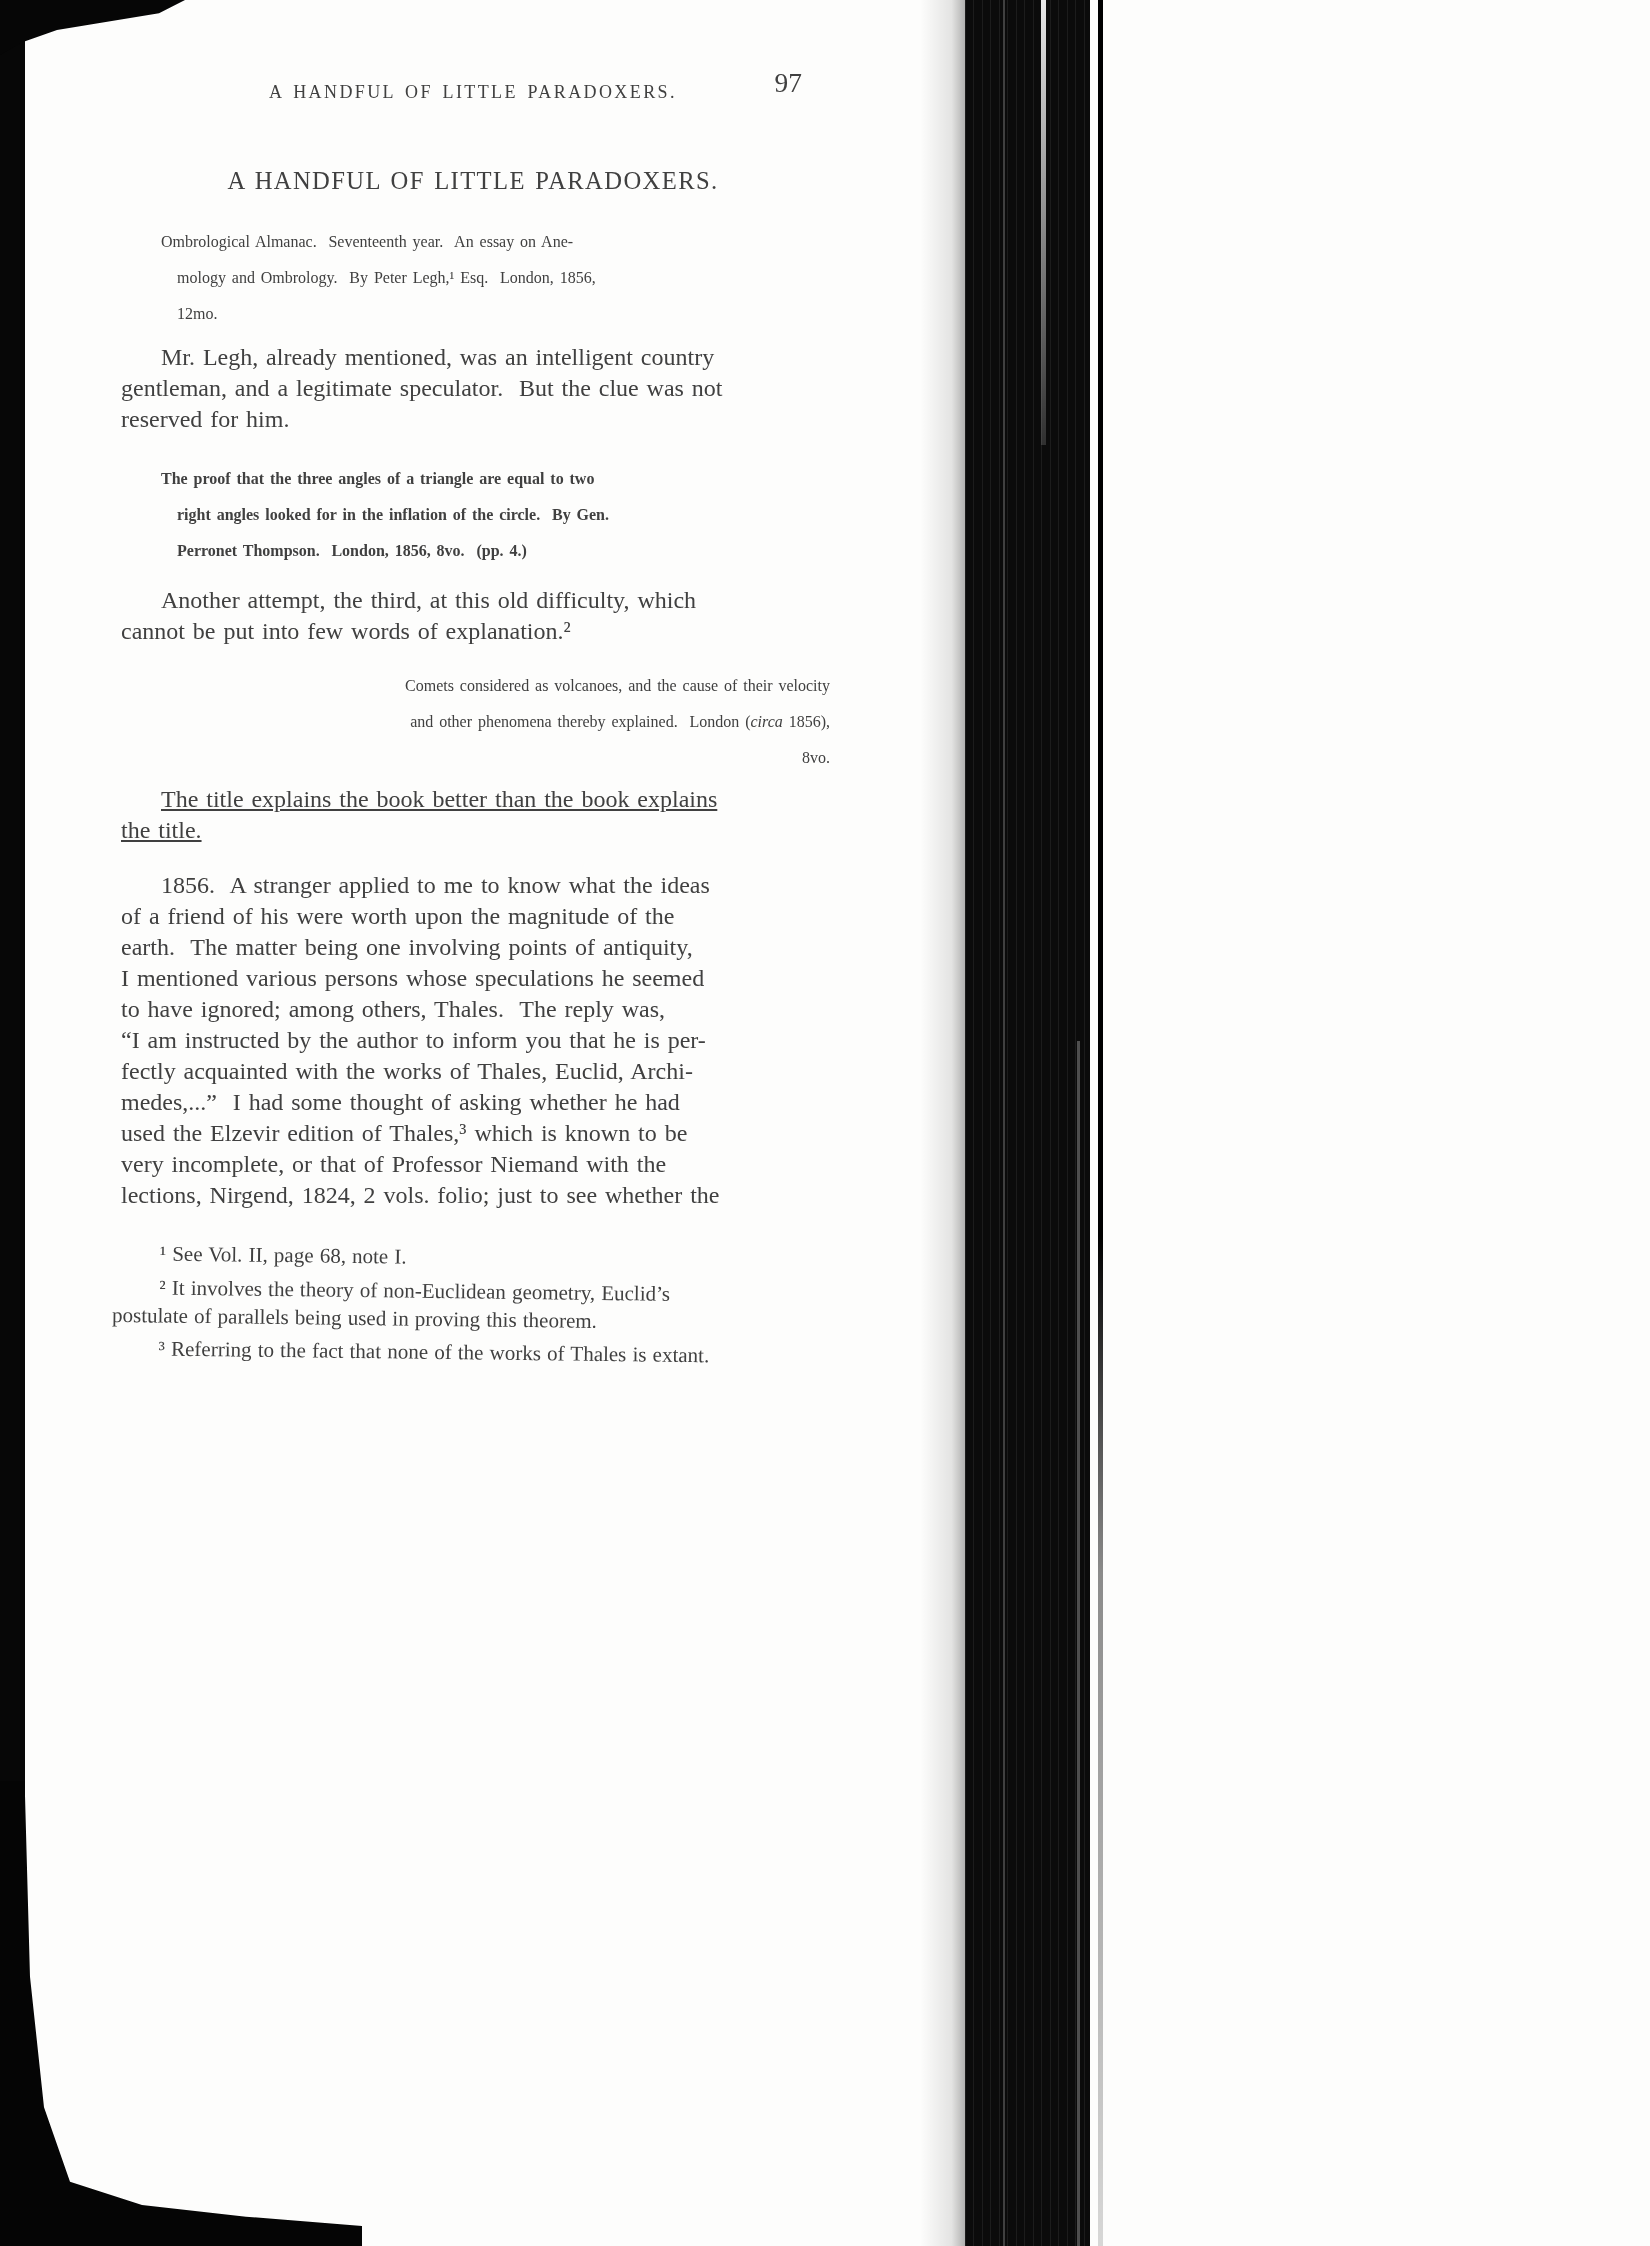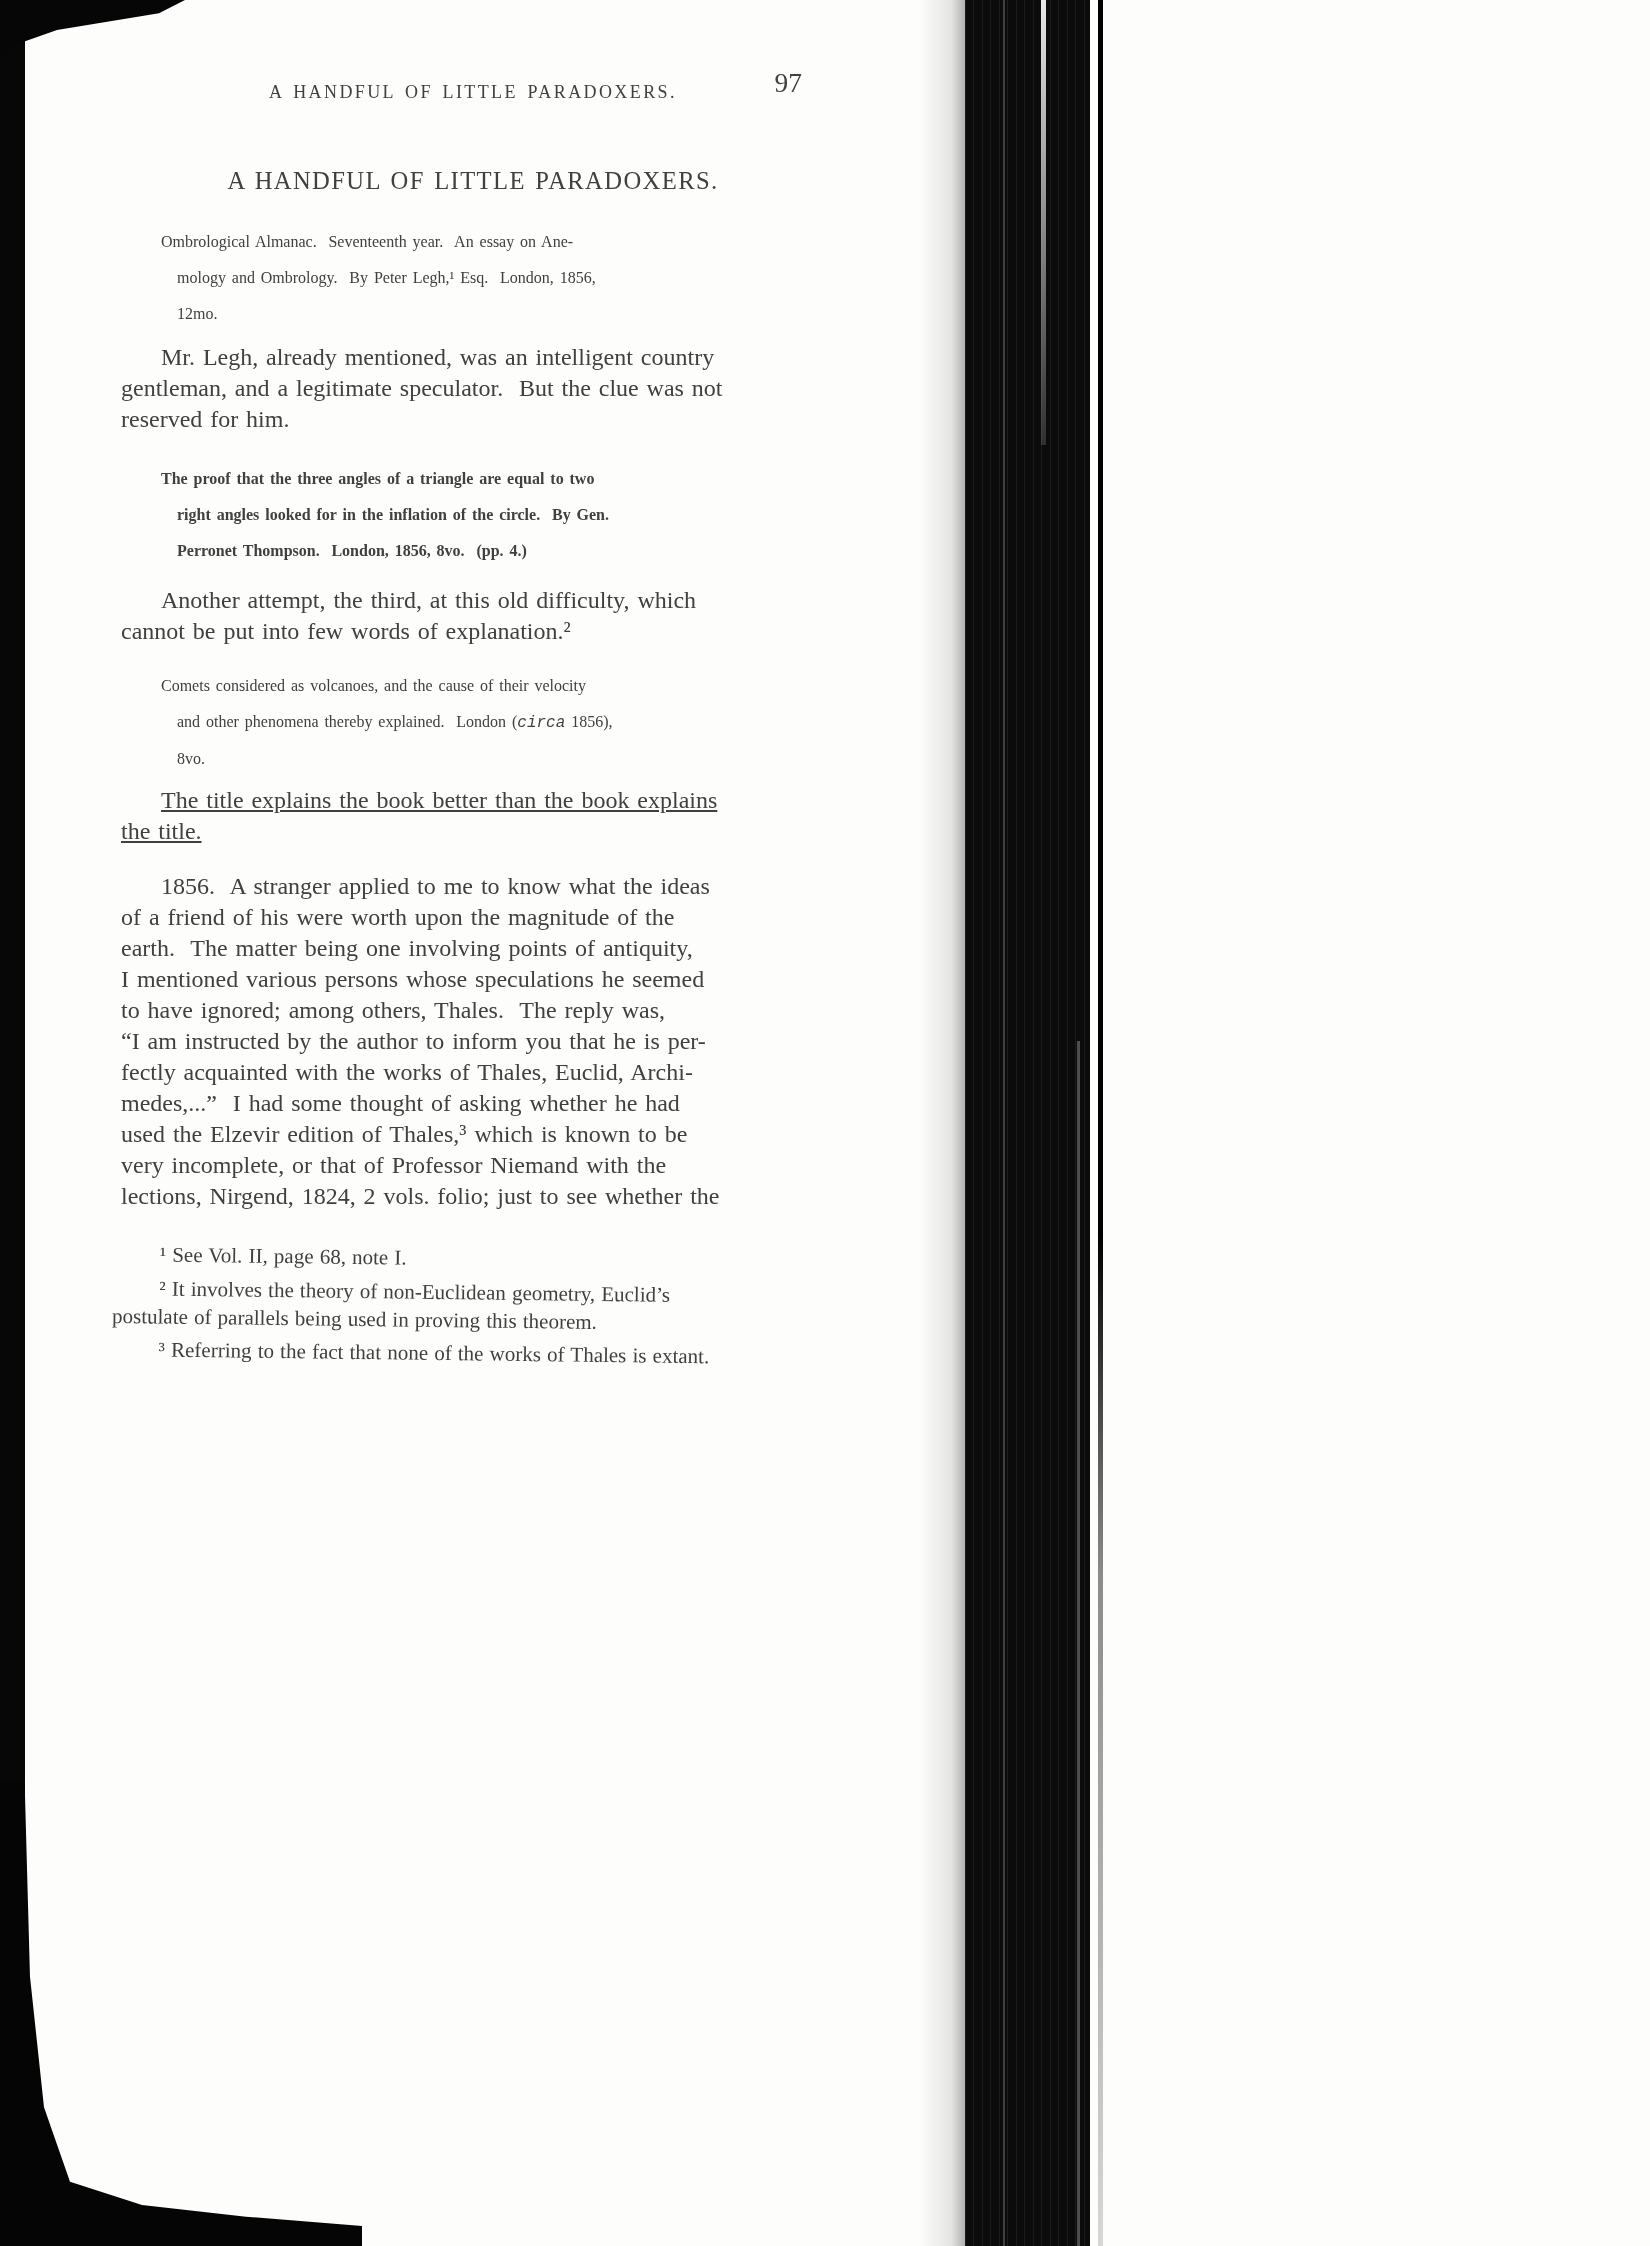--- a/index.html
+++ b/index.html
@@ -99,24 +99,24 @@
     font-size: 24px;
     line-height: 31px;
     text-indent: 40px;
     white-space: pre;
     word-spacing: 1.9px;
   }
   #citation-1 { margin-top: 28px; }
   #paragraph-1 { margin-top: 9.5px; }
   #citation-2 { margin-top: 26.5px; font-weight: bold; }
   #paragraph-2 { margin-top: 16px; }
-  #citation-3 { margin-top: 21px; }
+  #citation-3 { margin-top: 21px; text-align: right; }
   #paragraph-3 { margin-top: 7.6px; text-decoration: underline; }
   #paragraph-4 { margin-top: 24.6px; }
-  .italic { font-style: italic; font-family: Liberation Mono, monospace; }
+  .italic { font-style: italic; }
 
   #footnotes {
     margin: 28px 0 0 -7.6px;
     transform: rotate(0.7deg);
     transform-origin: 0 0;
     font-size: 21px;
     line-height: 28px;
   }
   .footnote {
     white-space: pre;

